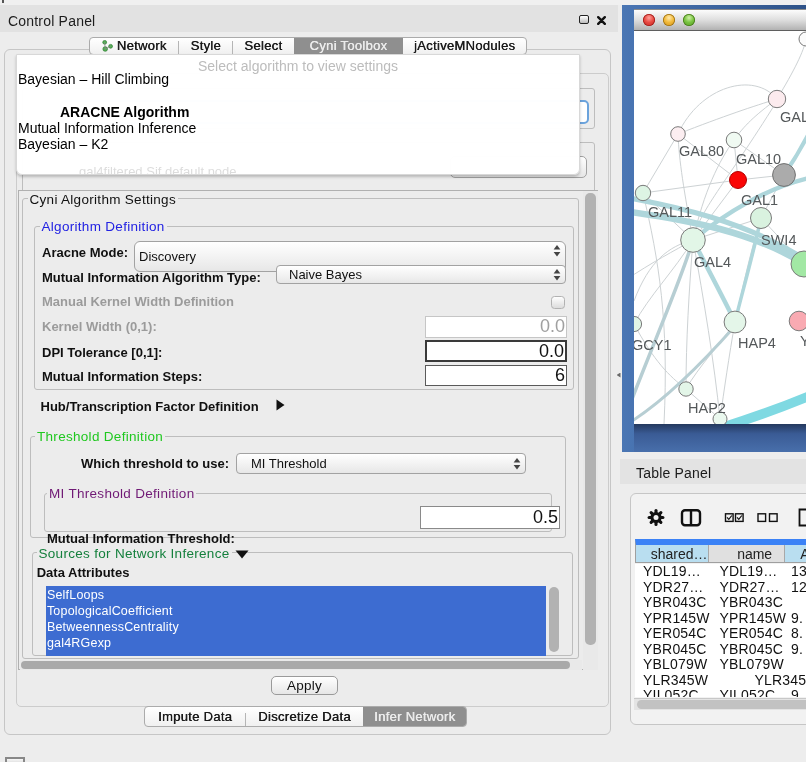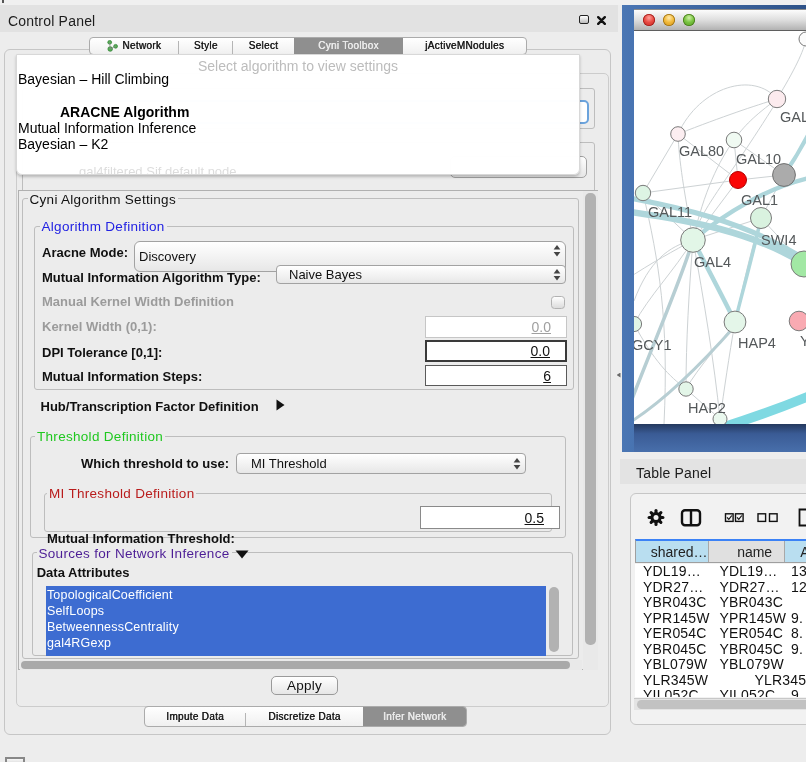--- a/index.html
+++ b/index.html
@@ -12,39 +12,39 @@
 #cp-titlebar { left:0; top:5px; width:618px; height:27px; background:#e2e2e2; }
 #cp-title { left:8px; top:12.5px; font-size:14px; color:#1c1c1c; letter-spacing:0.2px; }
 #btn-float { left:579px; top:15px; width:10px; height:9px; border:1.7px solid #222; border-radius:2px; background:linear-gradient(#fff,#bbb); }
 
 
 #cp-outer { left:3.5px; top:49px; width:607px; height:686px; border:1px solid #c6c6c6; border-radius:6px; background:#ececec; }
 #cp-inner { left:15.7px; top:72.5px; width:593px; height:634.5px; border:1px solid #cccccc; border-radius:5px; background:#ececec; }
 #scrollpane { left:17.5px; top:189.5px; width:580px; height:480.5px; border:1px solid #b0b0b0; background:#ececec; }
 
 
-.tabbar { position:absolute; background:linear-gradient(#ffffff,#f0f0f0); border:1px solid #ababab; border-radius:4px; display:flex; align-items:flex-end; font-size:10px; letter-spacing:0.3px; color:#1a1a1a; text-shadow:0.4px 0 0 currentColor; overflow:hidden; }
+.tabbar { position:absolute; background:linear-gradient(#ffffff,#f0f0f0); border:1px solid #ababab; border-radius:4px; display:flex; align-items:flex-end; font-size:13px; letter-spacing:0.3px; color:#1a1a1a; text-shadow:0.4px 0 0 currentColor; overflow:hidden; }
 .tab { display:flex; align-items:center; justify-content:center; height:100%; }
 .tabdiv { width:1px; height:13px; background:#b5b5b5; }
 .tabsel { background:#8f8f8f; color:#ececec; }
 
 
 #popup { left:16px; top:54px; width:564px; height:121px; overflow:hidden; background:rgba(255,255,255,0.985); border:1px solid #d8d8d8; border-radius:0 0 6px 6px; box-shadow:0 2px 3px rgba(0,0,0,0.22); font-size:14px; }
 #popup .ph { position:absolute; left:0; right:0; top:3px; text-align:center; color:#bcbcbc; }
 #popup .it { position:absolute; left:1px; white-space:nowrap; color:#000; }
 
 
 .grp { position:absolute; border:1px solid #bdbdbd; border-radius:3px; }
 .grplabel { position:absolute; background:#ececec; padding:0 2px; font-size:13.5px; letter-spacing:0.3px; white-space:nowrap; }
 
 
 .lbl { position:absolute; font-size:13px; font-weight:bold; color:#101010; white-space:nowrap; }
 .lbl.gray { color:#9b9b9b; }
 .combo { position:absolute; background:linear-gradient(#ffffff,#e7e7e7); border:1px solid #a2a2a2; border-radius:4px; font-size:13px; color:#111; display:flex; align-items:center; }
-.field { position:absolute; background:#ffffff; border:1px solid #b5b5b5; font-size:14px; color:#111; display:flex; align-items:center; justify-content:flex-end; padding-right:15px;text-decoration:underline; }
+.field { position:absolute; background:#ffffff; border:1px solid #b5b5b5; font-size:18px; color:#111; display:flex; align-items:center; justify-content:flex-end; padding-right:1px; }
 .field.gray { color:#a0a0a0; }
 
 
 .sbtrack { position:absolute; background:#e9e9e9; }
 .sbthumb { position:absolute; background:#b2b2b2; border-radius:5px; }
 
 
 #datalist { position:absolute; left:45.9px; top:586px; width:500.6px; height:70px; background:#3d6cd1; color:#ffffff; font-size:12.5px; letter-spacing:0.2px; padding-top:0.5px; }
 #datalist div { padding-left:1px; height:16.3px; line-height:16.3px; }
 
@@ -52,21 +52,21 @@
 #netwin { left:622px; top:5px; width:184px; height:447px; background:linear-gradient(90deg,#4a76b4,#2e5288); }
 #netband { left:634px; top:424px; width:172px; height:28px; background:linear-gradient(#24395e 0%,#3a5b95 35%,#486fab 100%); }
 #nettitle { left:634px; top:9px; width:172px; height:22px; background:linear-gradient(#fcfcfc 0%,#dedede 50%,#b2b2b2 100%); border-top:1px solid #8a8a8a; border-bottom:1px solid #5f5f5f; }
 .light { position:absolute; top:14.4px; width:12px; height:12px; border-radius:50%; }
 #canvas { left:634px; top:31px; width:172px; height:393px; background:#ffffff; overflow:hidden; }
 
 
 #tp-titlebar { left:620px; top:459px; width:186px; height:25px; background:#e3e3e3; }
 #tp-title { left:636px; top:465px; font-size:14px; color:#1c1c1c; letter-spacing:0.2px; }
 #tablebox { left:630px; top:493px; width:186px; height:232px; border:1px solid #c6c6c6; border-radius:6px; background:#f2f2f2; }
-#thead { left:635px; top:539px; width:171px; height:24px; display:flex; font-size:14px; color:#222; border-top:2px solid #3b82f6; border-bottom:1px solid #9f9f9f; border-left:1px solid #9f9f9f; }
+#thead { left:635px; top:539px; width:171px; height:24px; display:flex; font-size:14px; color:#222; border-top:6px solid #3b82f6; border-bottom:1px solid #9f9f9f; border-left:1px solid #9f9f9f; }
 .th { display:flex; align-items:center; height:100%; border-right:1px solid #a8a8a8; overflow:hidden; justify-content:center; }
 #tbody { left:635px; top:564px; width:171px; height:133px; background:#fff; font-size:14px; letter-spacing:0.2px; color:#111; overflow:hidden; }
 .tr { position:absolute; height:15.5px; display:flex; align-items:center; white-space:nowrap; }
 .tr span { display:inline-block; }
 </style>
 </head>
 <body>
 
 <div class="abs" style="left:0;top:0;width:806px;height:5px;background:#f0f0f0;"></div>
 <div class="abs" style="left:2px;top:0;width:2px;height:3px;background:#555;"></div>
@@ -117,35 +117,35 @@
     <path d="M0.5 0.5 L8.5 6 L0.5 11.5 Z" fill="#111"></path>
   </svg>
 
 <div class="grp" style="left:30.3px;top:435.6px;width:536px;height:102px;"></div>
 <div class="grplabel" style="left:35px;top:429.3px;color:#1fc81f;">Threshold Definition</div>
 
 <div class="lbl" style="left:81px;top:456px;">Which threshold to use:</div>
 <div class="combo" style="left:236px;top:452.5px;width:290px;height:21.5px;padding-left:14px;">MI Threshold</div>
 
 <div class="grp" style="left:43.6px;top:492.7px;width:508px;height:39px;"></div>
-<div class="grplabel" style="left:47px;top:486.4px;color:#b91c1c;">MI Threshold Definition</div>
+<div class="grplabel" style="left:47px;top:486.4px;color:#701a75;">MI Threshold Definition</div>
 
 <div class="lbl" style="left:47px;top:531px;">Mutual Information Threshold:</div>
 <div class="field" style="left:420px;top:506px;width:140px;height:23px;border:1px solid #8a8a8a;text-align:center;">0.5</div>
 
 <div class="grp" style="left:31.6px;top:552.3px;width:541px;height:104px;"></div>
-<div class="grplabel" style="left:36.5px;top:545.8px;color:#4c1d95;">Sources for Network Inference</div>
+<div class="grplabel" style="left:36.5px;top:545.8px;color:#15803d;">Sources for Network Inference</div>
 <svg class="abs" style="left:235px;top:550px;" width="14" height="9">
     <path d="M0.5 0.5 L13.5 0.5 L7 8.5 Z" fill="#111"></path>
   </svg>
 <div class="lbl" style="left:36.7px;top:565px;">Data Attributes</div>
 
 <div id="datalist">
+<div>SelfLoops</div>
 <div>TopologicalCoefficient</div>
-<div>SelfLoops</div>
 <div>BetweennessCentrality</div>
 <div>gal4RGexp</div>
 </div>
 <div class="sbthumb" style="left:549.3px;top:586.9px;width:9.4px;height:65px;"></div>
 
 <div class="sbtrack" style="left:19.5px;top:660px;width:562px;height:9.5px;"></div>
 <div class="sbthumb" style="left:20.5px;top:661px;width:549.5px;height:7.5px;background:#a9a9a9;"></div>
 
 <div class="sbtrack" style="left:583px;top:190.5px;width:14.5px;height:479px;"></div>
 <div class="sbthumb" style="left:584.5px;top:193px;width:11px;height:452px;"></div>

